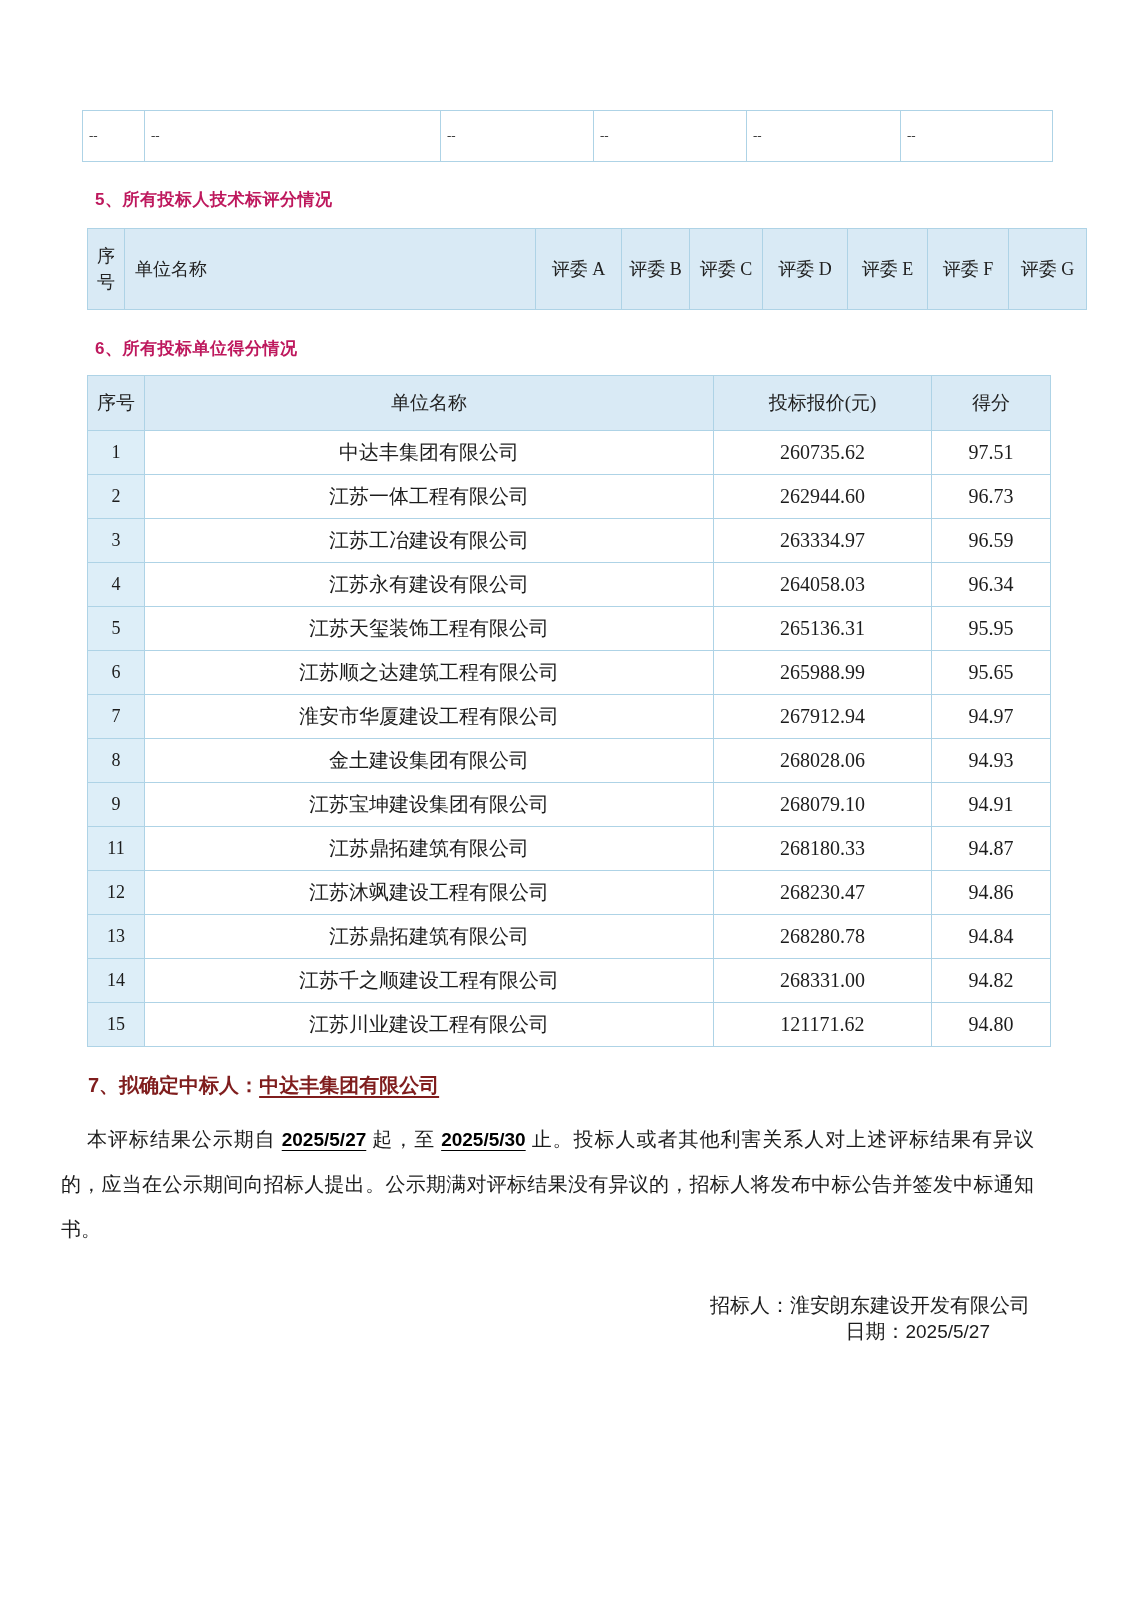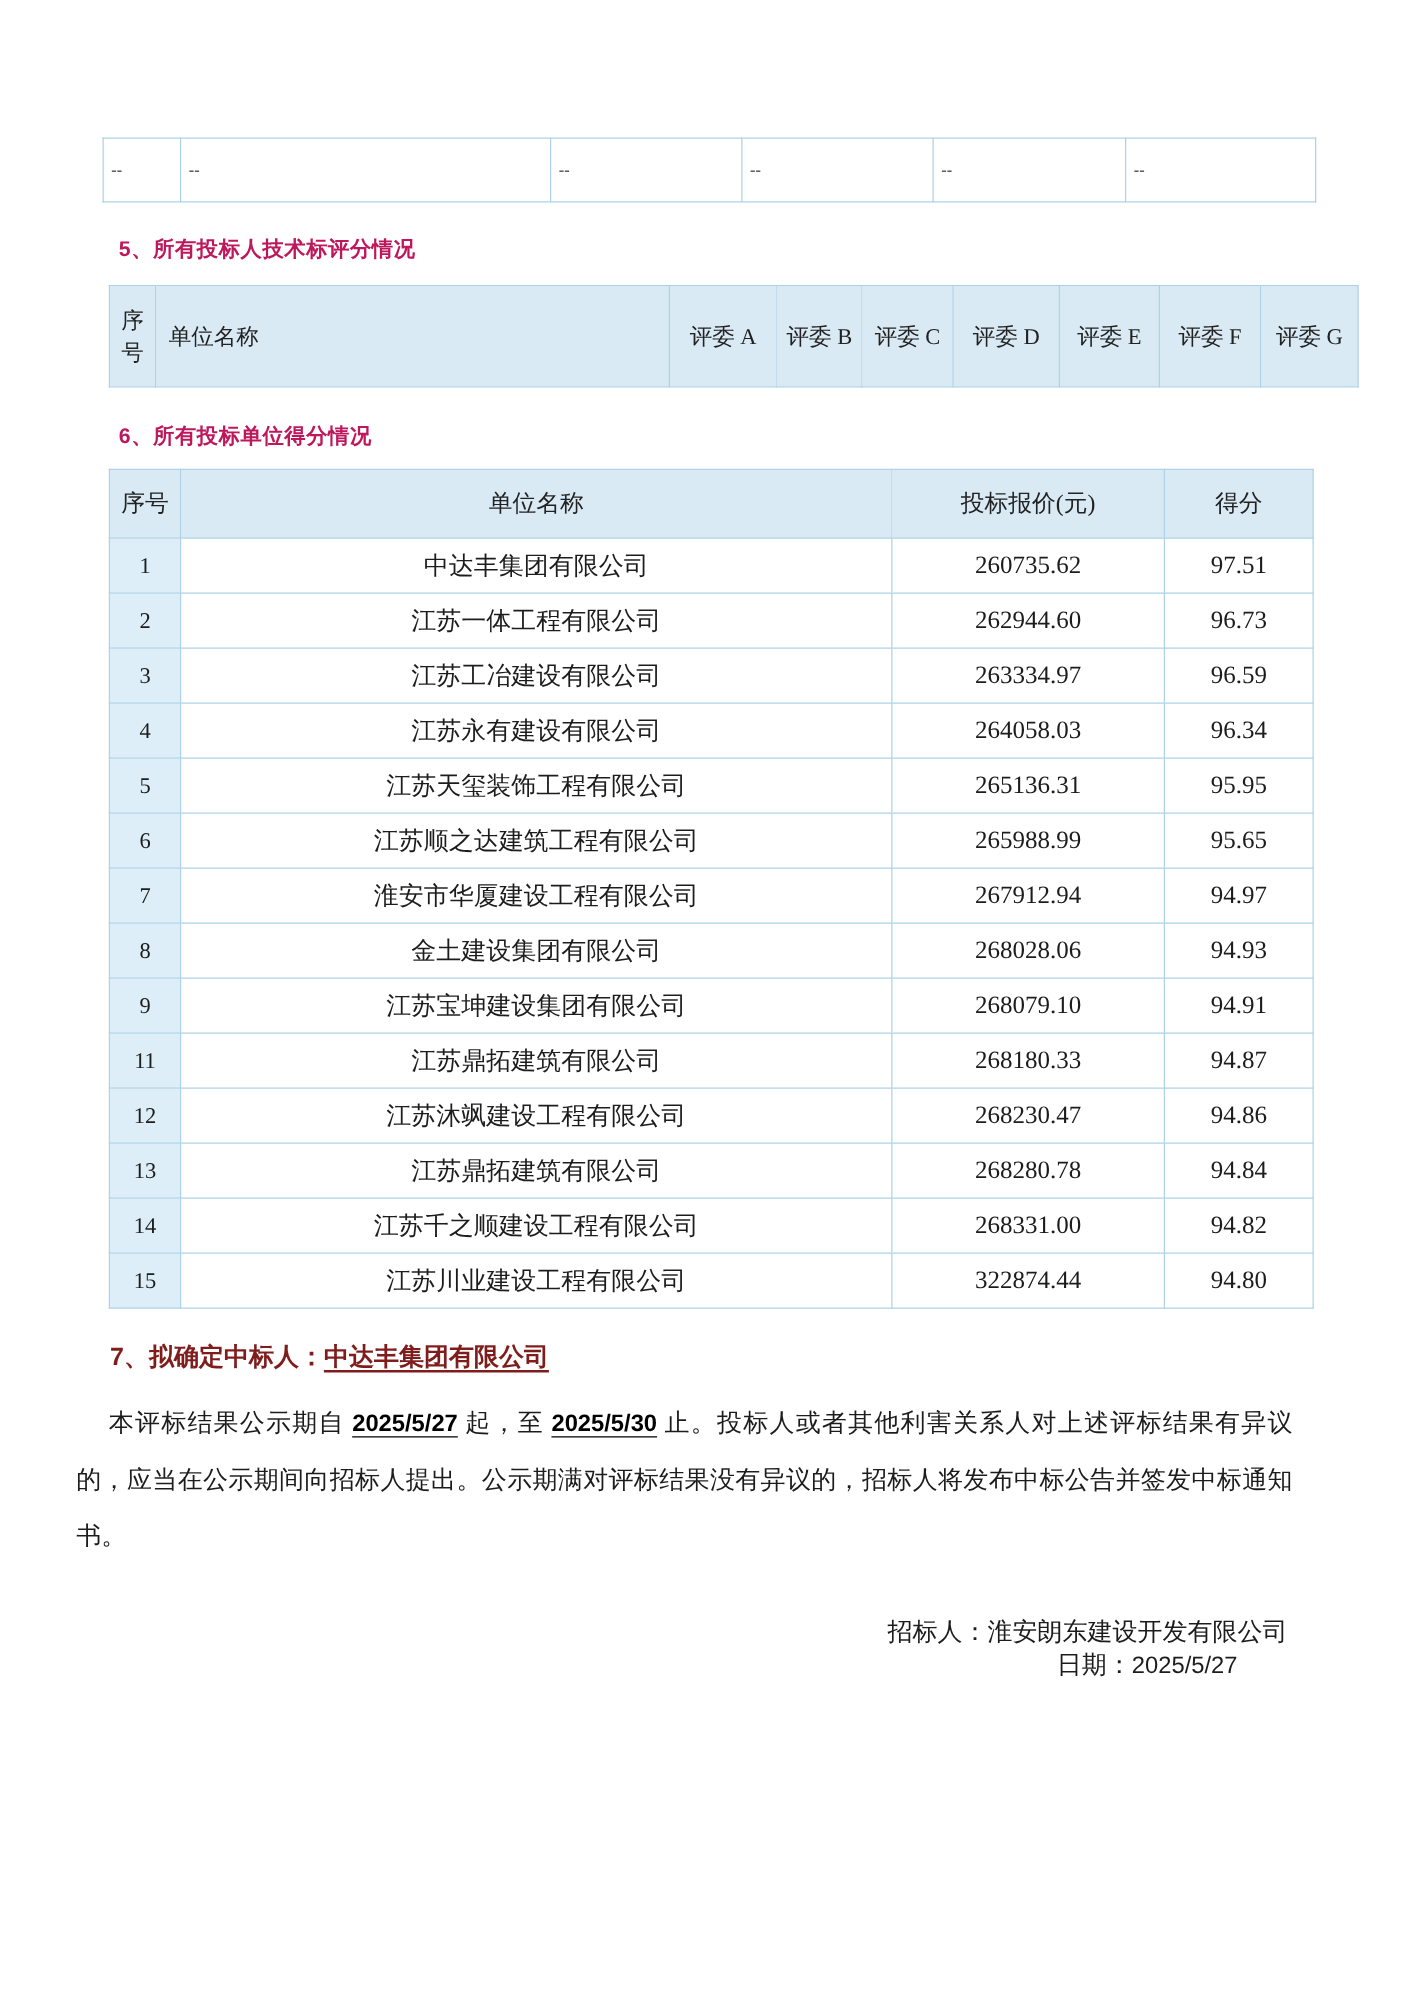--- a/index.html
+++ b/index.html
@@ -190,21 +190,21 @@
         </tr>
         <tr>
           <td class="idx">14</td>
           <td>江苏千之顺建设工程有限公司</td>
           <td>268331.00</td>
           <td>94.82</td>
         </tr>
         <tr>
           <td class="idx">15</td>
           <td>江苏川业建设工程有限公司</td>
-          <td>322874.44</td>
+          <td>121171.62</td>
           <td>94.80</td>
         </tr>
       </tbody>
   </table>
 
   <div class="sec7">
     <span>7、拟确定中标人：</span><span class="winner">中达丰集团有限公司</span>
   </div>
 
   <div class="notice">

